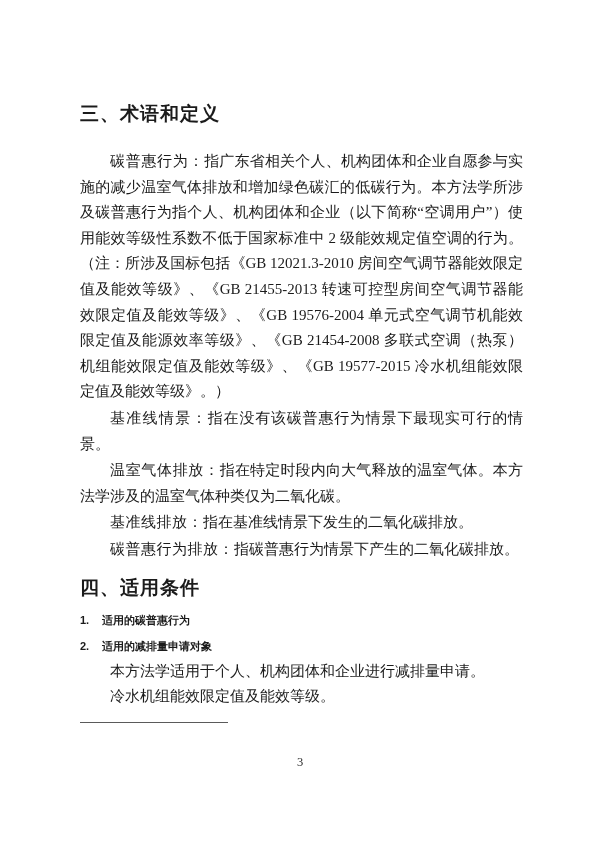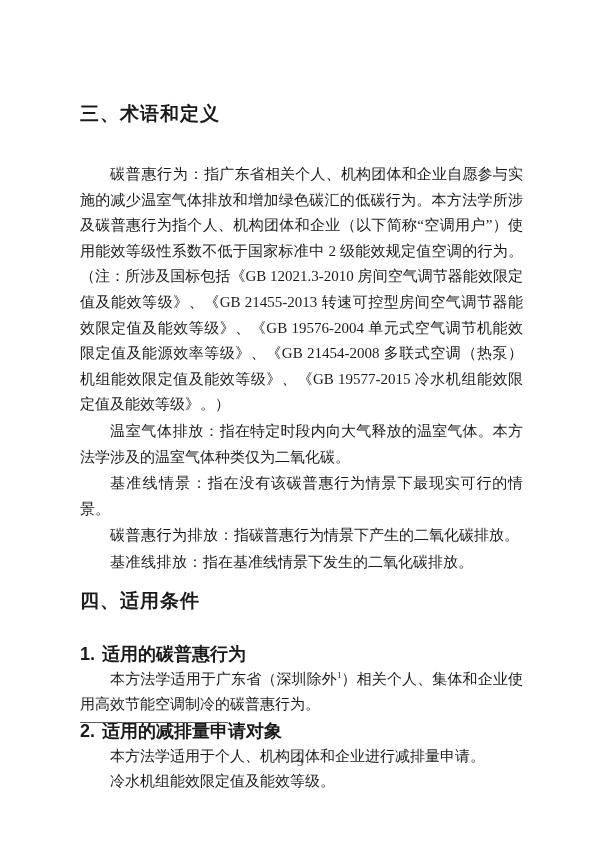--- a/index.html
+++ b/index.html
@@ -19,39 +19,39 @@
     width: 443px;
   }
   .sec-heading {
     font-family: "Liberation Sans", sans-serif;
     font-weight: bold;
     font-size: 19px;
     line-height: 24px;
     margin: 0;
     letter-spacing: 1px;
   }
-  .sec-heading.first { margin-top: 102px; margin-bottom: 35px; }
-  .sec-heading.second { margin-top: 13px; margin-bottom: 28px; }
+  .sec-heading.first { margin-top: 102px; margin-bottom: 22px; }
+  .sec-heading.second { margin-top: 13px; margin-bottom: 7px; }
   .body-text {
     font-size: 15px;
     line-height: 25.6px;
     text-align: justify;
     margin: 0;
   }
   .term-para { text-indent: 2em; }
   .term {
     font-family: "Liberation Sans", sans-serif;
     font-weight: normal;
     letter-spacing: 0.5px;
   }
   .num-item { margin: 0; }
   .item-title {
     font-family: "Liberation Sans", sans-serif;
     font-weight: bold;
-    font-size: 18px;
+    font-size: 11px;
     line-height: 26px;
     margin: 0;
   }
   .item-number { display: inline-block; min-width: 22px; }
   .item-body { text-indent: 2em; }
   sup { font-size: 9px; line-height: 0; }
   .footnote-block {
     position: absolute;
     left: 80px;
     top: 722px;
@@ -83,33 +83,32 @@
 </head>
 <body>
 
 <div class="page">
   <div class="content">
 
     <h2 class="sec-heading first">三、术语和定义</h2>
 
     <p class="body-text term-para"><span class="term">碳普惠行为：</span><span>指广东省相关个人、机构团体和企业自愿参与实施的减少温室气体排放和增加绿色碳汇的低碳行为。本方法学所涉及碳普惠行为指个人、机构团体和企业（以下简称“空调用户”）使用能效等级性系数不低于国家标准中 2 级能效规定值空调的行为。（注：所涉及国标包括《GB 12021.3-2010 房间空气调节器能效限定值及能效等级》、《GB 21455-2013 转速可控型房间空气调节器能效限定值及能效等级》、《GB 19576-2004 单元式空气调节机能效限定值及能源效率等级》、《GB 21454-2008 多联式空调（热泵）机组能效限定值及能效等级》、《GB 19577-2015 冷水机组能效限定值及能效等级》。）</span></p>
 
+    <p class="body-text term-para"><span class="term">基准线情景：</span><span>指在没有该碳普惠行为情景下最现实可行的情景。</span></p>
+
     <p class="body-text term-para"><span class="term">温室气体排放：</span><span>指在特定时段内向大气释放的温室气体。本方法学涉及的温室气体种类仅为二氧化碳。</span></p>
 
-    <p class="body-text term-para"><span class="term">基准线情景：</span><span>指在没有该碳普惠行为情景下最现实可行的情景。</span></p>
+    <p class="body-text term-para"><span class="term">基准线排放：</span><span>指在基准线情景下发生的二氧化碳排放。</span></p>
 
     <p class="body-text term-para"><span class="term">碳普惠行为排放：</span><span>指碳普惠行为情景下产生的二氧化碳排放。</span></p>
-
-    <p class="body-text term-para"><span class="term">基准线排放：</span><span>指在基准线情景下发生的二氧化碳排放。</span></p>
 
     <h2 class="sec-heading second">四、适用条件</h2>
 
     <div class="num-item">
       <p class="item-title"><span class="item-number">1.</span><span>适用的碳普惠行为</span></p>
-      <p class="body-text item-body"><span>本方法学适用于广东省（深圳除外</span><sup>1</sup><span>）相关个人、集体和企业使用高效节能空调制冷的碳普惠行为。</span></p>
     </div>
 
     <div class="num-item">
       <p class="item-title"><span class="item-number">2.</span><span>适用的减排量申请对象</span></p>
       <p class="body-text item-body"><span>本方法学适用于个人、机构团体和企业进行减排量申请。</span></p>
     </div>
 
     <div class="num-item">
       <p class="body-text item-body"><span>冷水机组能效限定值及能效等级。</span></p>
     </div>

